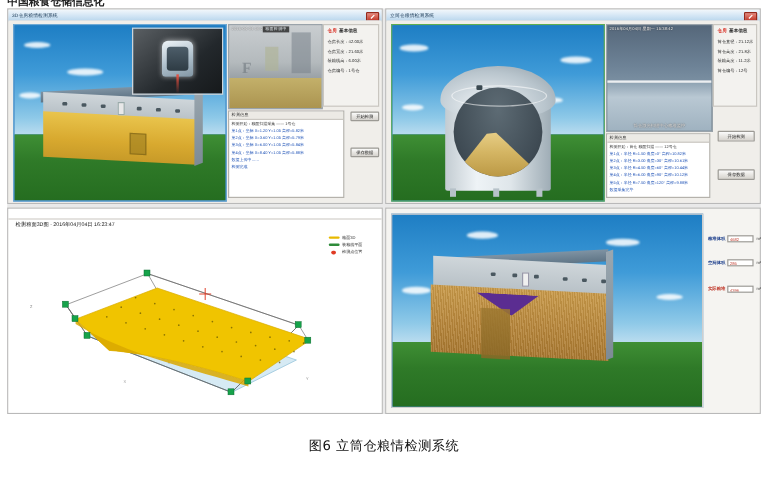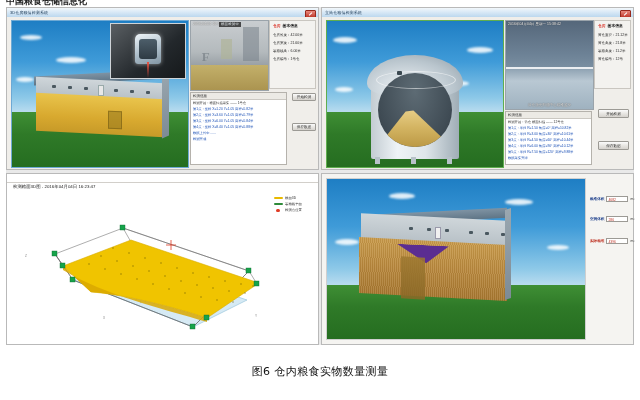--- a/index.html
+++ b/index.html
@@ -484,14 +484,14 @@
         <div class="mrow" style="left:268px;top:64px;">
           <span class="mlabel red">实际粮堆</span>
           <span class="mfield">4396</span>
           <span class="munit">m³</span>
         </div>
       </div>
     </div>
 
   </div>
 
-  <div class="caption">图6 仓内粮食实物数量测量</div>
+  <div class="caption">图6 立筒仓粮情检测系统</div>
 </div>
 
 </body></html>

